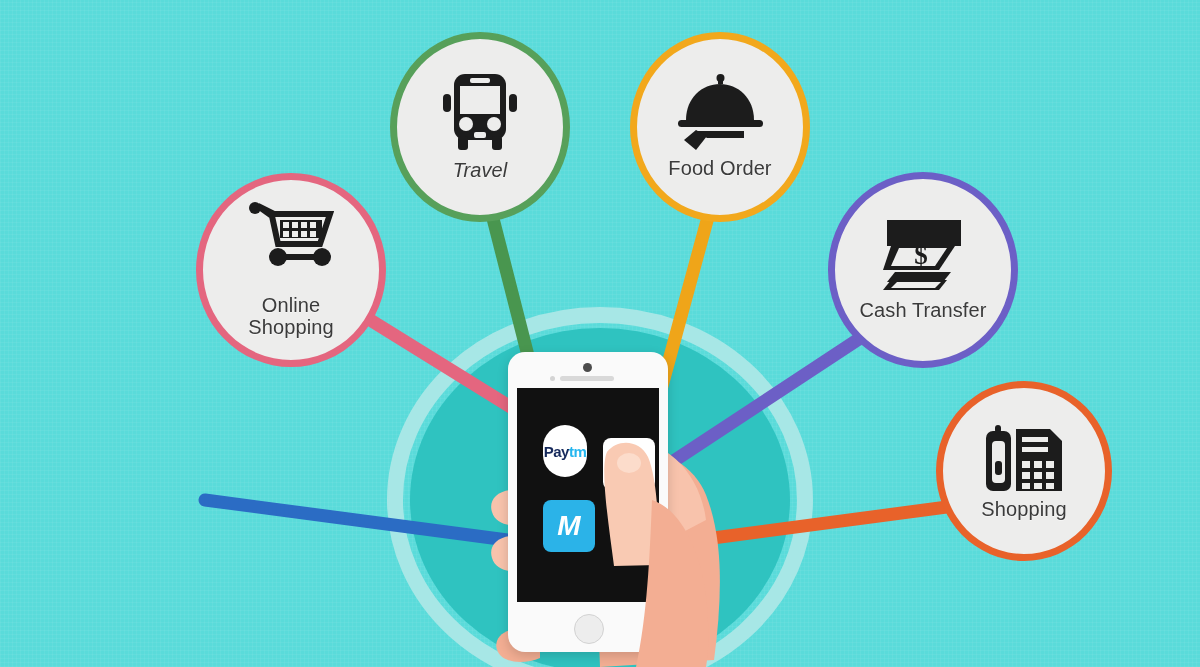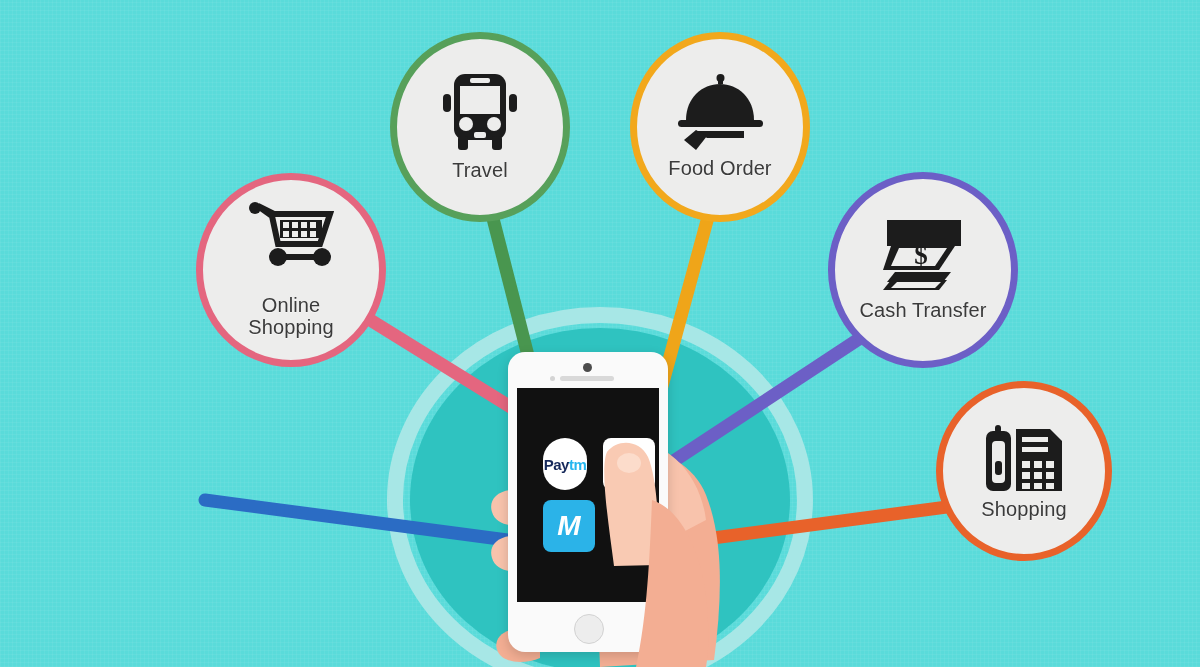--- a/index.html
+++ b/index.html
@@ -118,21 +118,21 @@
     border: 1px solid #D2D2D2;
   }
   .app-tile {
     position: absolute;
     border-radius: 8px;
     display: flex;
     align-items: center;
     justify-content: center;
     overflow: hidden;
   }
-  #app-paytm  { left: 26px; top: 50px;  width: 44px; height: 52px; background: #FFFFFF; border-radius: 24px; }
+  #app-paytm  { left: 26px; top: 37px;  width: 44px; height: 52px; background: #FFFFFF; border-radius: 24px; }
   #app-freecharge { left: 86px; top: 50px; width: 52px; height: 52px; background: #FFFFFF; }
   #app-mobikwik { left: 26px; top: 112px; width: 52px; height: 52px; background: #2BB3E8; }
   .app-label-paytm {
     font-size: 15px; font-weight: bold; letter-spacing: -0.5px;
     font-family: "Liberation Sans", sans-serif;
   }
   .app-label-paytm .pay { color: #16295B; }
   .app-label-paytm .tm  { color: #24B6EF; }
   .app-label-free { color: #F05423; font-size: 30px; font-weight: bold; font-style: italic;
                     font-family: "Liberation Serif", serif; line-height: 1; }
@@ -216,21 +216,21 @@
           <rect x="30" y="52" width="44" height="6" rx="3"></rect>
           <circle cx="30" cy="55" r="9"></circle>
           <circle cx="74" cy="55" r="9"></circle>
         </g>
       </svg>
     </span>
     <span class="node-label">Online
 Shopping</span>
   </div>
 
-  <div class="node" id="node-travel" style="left:390px; top:32px; width:180px; height:190px; border:7px solid #57A05A;">
+  <div class="node" id="node-travel" style="left:390px; top:32px; width:180px; height:190px; border:7px solid #57A05A;font-style:italic;">
     <span class="node-icon">
       <svg width="78" height="82" viewBox="0 0 78 82">
         <g fill="#1C1C1C">
           <rect x="13" y="2" width="52" height="66" rx="11"></rect>
           <rect x="19" y="14" width="40" height="28" fill="#EDEDEC"></rect>
           <rect x="29" y="6" width="20" height="5" rx="2" fill="#EDEDEC"></rect>
           <rect x="2" y="22" width="8" height="18" rx="4"></rect>
           <rect x="68" y="22" width="8" height="18" rx="4"></rect>
           <circle cx="25" cy="52" r="7" fill="#EDEDEC"></circle>
           <circle cx="53" cy="52" r="7" fill="#EDEDEC"></circle>

